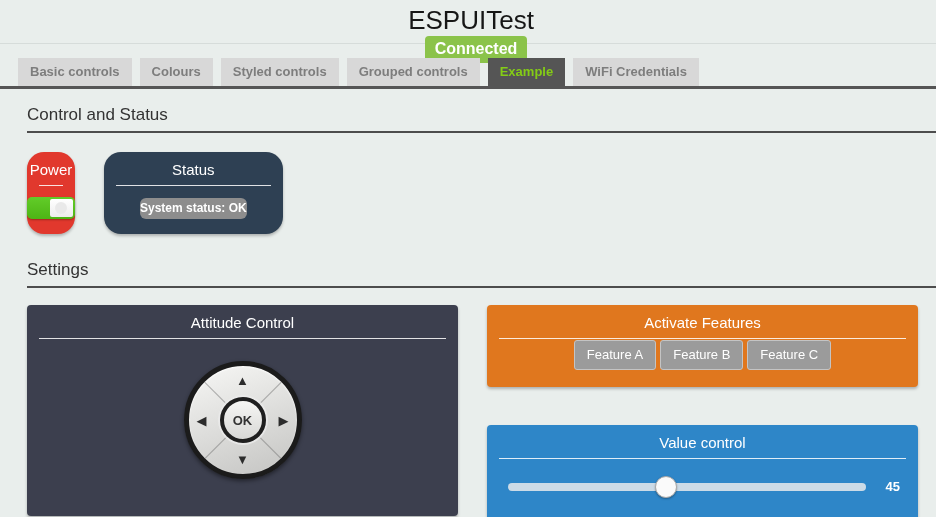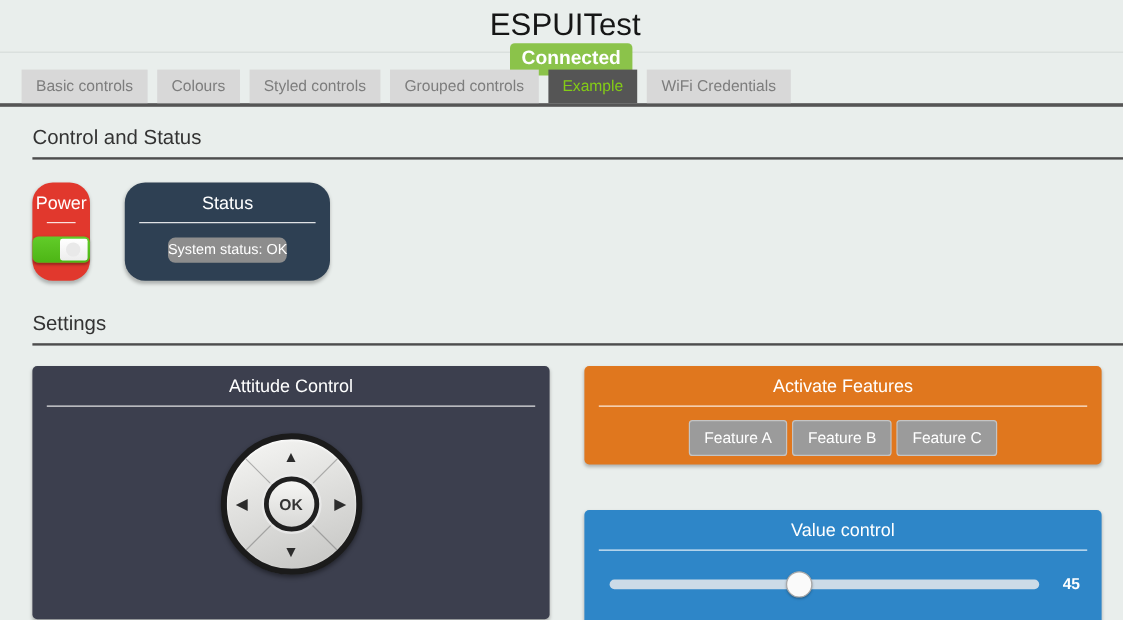--- a/index.html
+++ b/index.html
@@ -24,21 +24,21 @@
     padding:4px 10px 5px; border-radius:4px;
   }
   
   .tabbar {
     display:flex; align-items:flex-end; gap:8px;
     padding:14px 0 0 18px;
     border-bottom:3px solid #555;
   }
   .tab {
     background:#d8d8d8; color:#7d7d7d;
-    font-size:13px; font-weight:normal;
+    font-size:13px; font-weight:bold;
     padding:6px 12px 7px;
     cursor:pointer; white-space:nowrap;
   }
   .tab.active { background:#555; color:#84cc16; }
   
   .section-title {
     margin:16px 0 0 27px;
     font-size:17px; color:#333;
     padding-bottom:6px;
     border-bottom:2px solid #4d4d4d;
@@ -87,21 +87,21 @@
   .switch-knob::after {
     content:""; position:absolute; top:3px; left:5px;
     width:12px; height:12px; border-radius:50%;
     background:#e9e9e9;
   }
   
   .status-label {
     margin:12px 36px 0;
     height:21px; line-height:21px;
     background:#8d8d8d; border-radius:6px;
-    text-align:center; font-size:12px; font-weight:normal; color:#fff;
+    text-align:center; font-size:12px; font-weight:bold; color:#fff;
   }
   
   .joystick {
     width:118px; height:118px;
     margin:22px auto 0;
     border-radius:50%;
     border:5px solid #1b1b1b;
     background:linear-gradient(160deg,#f2f2f0 10%,#c9c9c7 90%);
     position:relative;
     box-shadow:0 2px 4px rgba(0,0,0,0.45), inset 0 1px 2px rgba(255,255,255,0.9);
@@ -129,21 +129,21 @@
     border:4px solid #1f1f1f;
     background:linear-gradient(180deg,#f6f6f4,#d8d8d6);
     box-shadow:0 0 0 2px rgba(235,235,235,0.8);
     display:flex; align-items:center; justify-content:center;
     font-size:13px; font-weight:bold; color:#333;
     cursor:pointer;
   }
   
   .feature-row {
     display:flex; justify-content:center; gap:4px;
-    margin-top:11px;
+    margin-top:1px;
   }
   .feature-btn {
     background:#9b9b9b; color:#fff;
     border:1px solid #c4c4c4; border-radius:3px;
     font-size:13px; font-family:inherit;
     padding:6px 12px 7px;
     cursor:pointer;
   }
   
   .slider-row {

